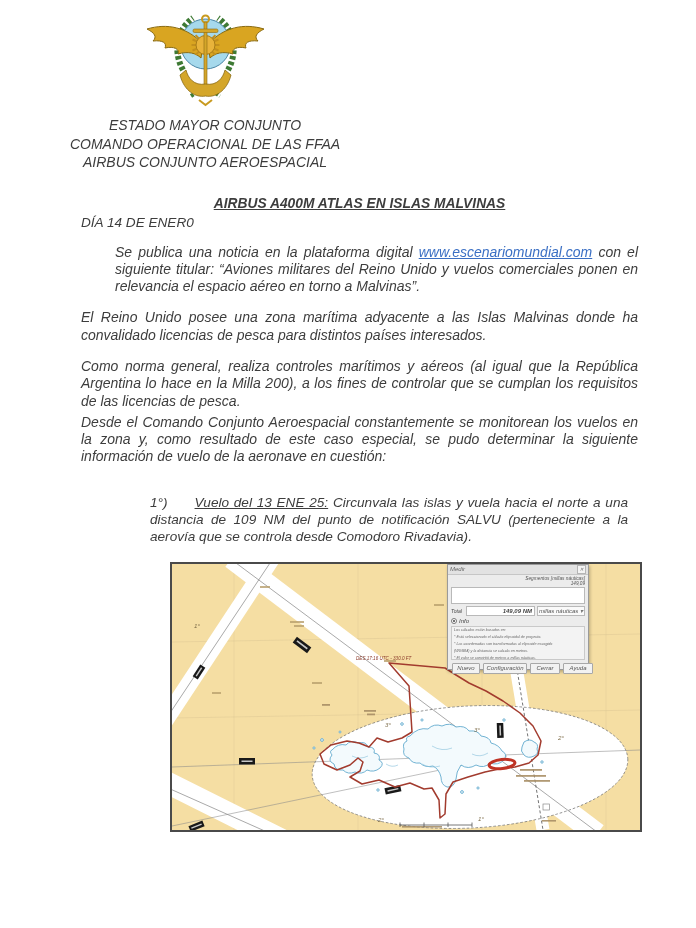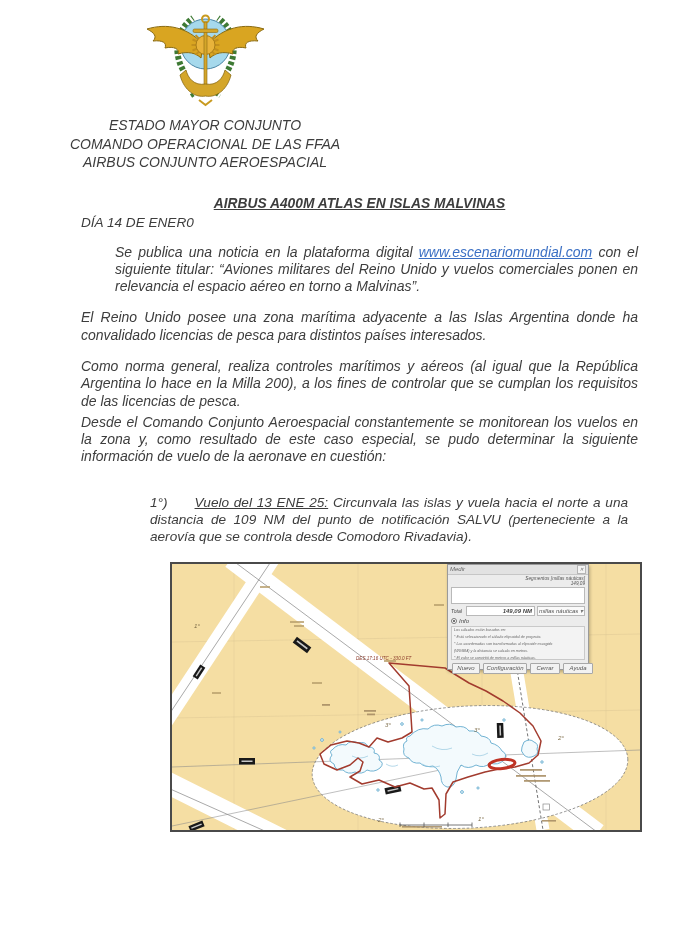--- a/index.html
+++ b/index.html
@@ -82,21 +82,21 @@
     <div>COMANDO OPERACIONAL DE LAS FFAA</div>
     <div>AIRBUS CONJUNTO AEROESPACIAL</div>
   </div>
 
   <div class="doc-title"><span>AIRBUS A400M ATLAS EN ISLAS MALVINAS</span></div>
 
   <div class="dateline">DÍA 14 DE ENER0</div>
 
   <p class="body-p indent1"><span>Se publica una noticia en la plataforma digital </span><a class="doclink">www.escenariomundial.com</a><span> con el siguiente titular: “Aviones militares del Reino Unido y vuelos comerciales ponen en relevancia el espacio aéreo en torno a Malvinas”.</span></p>
 
-  <p class="body-p">El Reino Unido posee una zona marítima adyacente a las Islas Argentina donde ha convalidado licencias de pesca para distintos países interesados.</p>
+  <p class="body-p">El Reino Unido posee una zona marítima adyacente a las Islas Malvinas donde ha convalidado licencias de pesca para distintos países interesados.</p>
 
   <p class="body-p" style="">Como norma general, realiza controles marítimos y aéreos (al igual que la República Argentina lo hace en la Milla 200), a los fines de controlar que se cumplan los requisitos de las licencias de pesca.</p>
 
 
   <p class="body-p" style="margin-top:4px">Desde el Comando Conjunto Aeroespacial constantemente se monitorean los vuelos en la zona y, como resultado de este caso especial, se pudo determinar la siguiente información de vuelo de la aeronave en cuestión:</p>
 
   <p class="item"><span class="num">1°)</span><span class="gap"></span><span class="uhead">Vuelo del 13 ENE 25:</span><span> Circunvala las islas y vuela hacia el norte a una distancia de 109 NM del punto de notificación SALVU (perteneciente a la aerovía que se controla desde Comodoro Rivadavia).</span></p>
 
   <div class="map-wrap">
     <svg width="468" height="266" viewBox="0 0 468 266">

